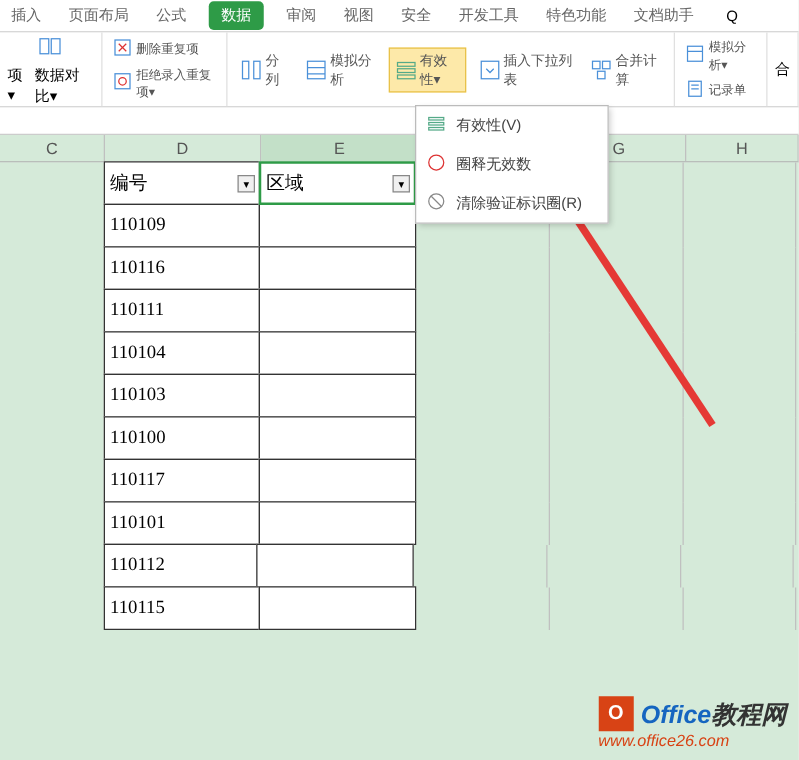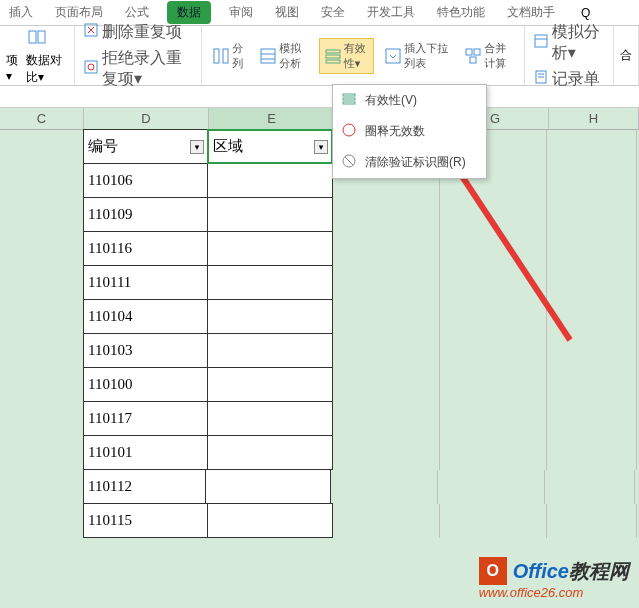--- a/index.html
+++ b/index.html
@@ -21,21 +21,21 @@
       padding-left: 5px;
       gap: 14px;
     }
     .tab {
       color: #666;
       cursor: pointer;
       padding: 3px 4px;
     }
     .tab.active {
       background: #2e9b47;
-      color: #0f172a;
+      color: #ffffff;
       border-radius: 4px;
       padding: 3px 10px;
     }
     .ribbon {
       display: flex;
       background: #fff;
       height: 60px;
       border-bottom: 1px solid #ccc;
       align-items: center;
     }
@@ -58,21 +58,21 @@
       cursor: pointer;
       color: #555;
       font-size: 11px;
     }
     .ribbon-btn-small {
       display: flex;
       align-items: center;
       gap: 4px;
       cursor: pointer;
       color: #555;
-      font-size: 16px;
+      font-size: 10px;
       padding: 1px 3px;
     }
     .ribbon-btn.highlighted {
       background: #fde9a9;
       border: 1px solid #e8c14a;
     }
     .icon-box {
       width: 20px;
       height: 20px;
       display: flex;
@@ -336,28 +336,20 @@
       <span>区域</span>
       <span class="filter-btn">▾</span>
     </div>
     <div class="cell" style="width:107px"></div>
     <div class="cell" style="width:107px"></div>
     <div class="cell" style="width:90px"></div>
   </div>
 
   <div class="row">
       <div class="cell" style="width:84px"></div>
-      <div class="cell data" style="width:125px">110106</div>
-      <div class="cell data" style="width:126px"></div>
-      <div class="cell" style="width:107px"></div>
-      <div class="cell" style="width:107px"></div>
-      <div class="cell" style="width:90px"></div>
-    </div>
-  <div class="row">
-      <div class="cell" style="width:84px"></div>
       <div class="cell data" style="width:125px">110109</div>
       <div class="cell data" style="width:126px"></div>
       <div class="cell" style="width:107px"></div>
       <div class="cell" style="width:107px"></div>
       <div class="cell" style="width:90px"></div>
     </div>
   <div class="row">
       <div class="cell" style="width:84px"></div>
       <div class="cell data" style="width:125px">110116</div>
       <div class="cell data" style="width:126px"></div>

